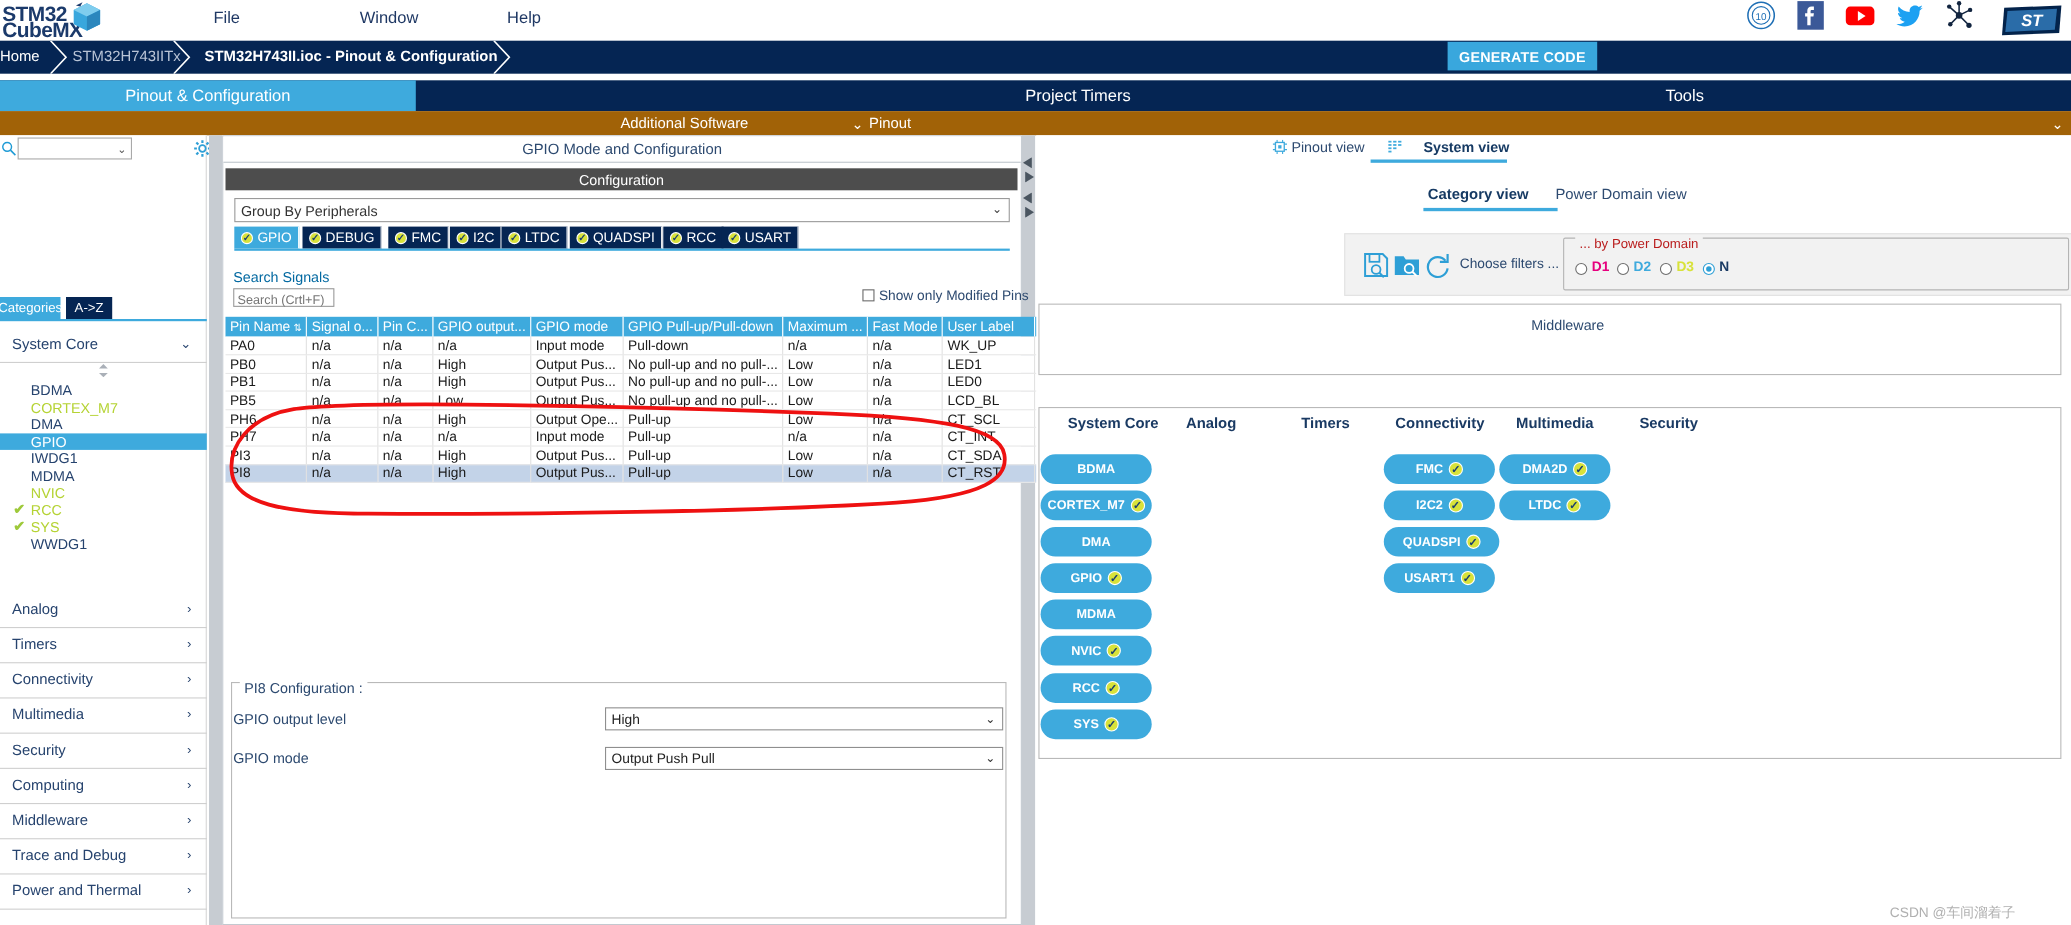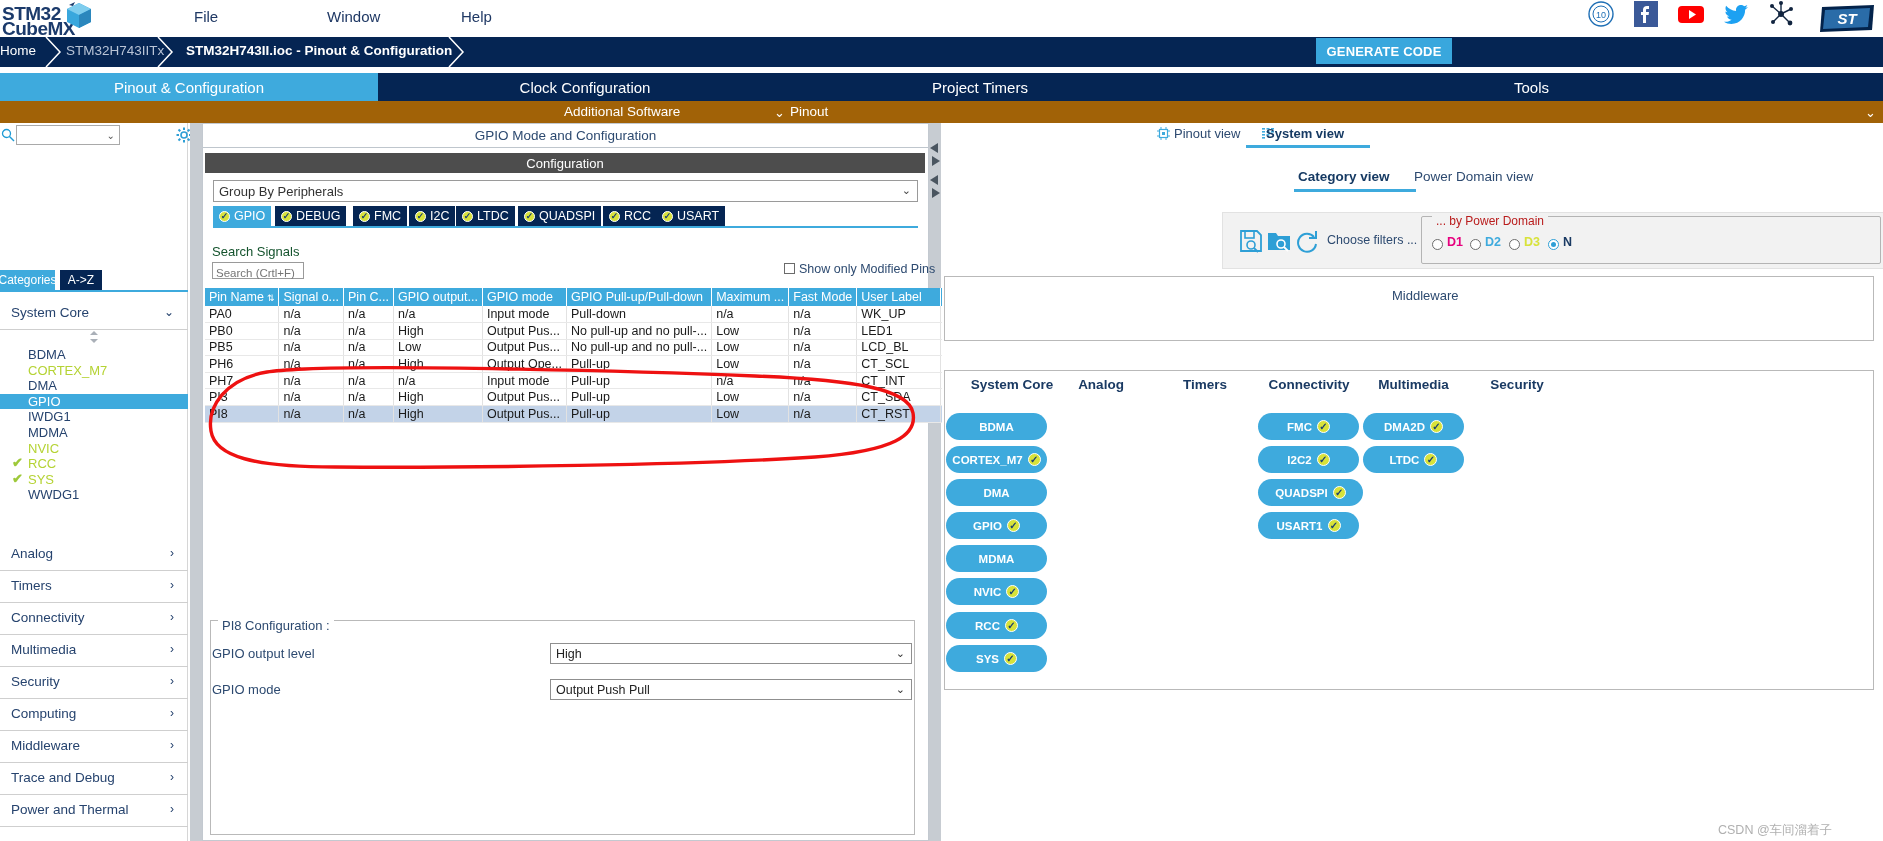--- a/index.html
+++ b/index.html
@@ -82,21 +82,21 @@
 
   .ptabs { position:absolute; left:10px; top:82px; height:20px; }
   .ptab { position:absolute; top:0; height:20px; background:#052553; color:#fff; font-size:12.5px;
      display:flex; align-items:center; padding:0 6px; cursor:pointer; border-right:1px solid #fff;}
   .ptab.active { background:#3eaadd; }
   .ptab .dot { width:11px; height:11px; border-radius:50%; background:#d8e23a; margin-right:4px;
      display:inline-flex; align-items:center; justify-content:center; color:#1c3f6e; font-size:9px; font-weight:bold;
      border:1px solid #fff;}
   .ptabs-underline { position:absolute; left:10px; top:102px; width:705px; height:2px; background:#3eaadd;}
 
-  .searchsig-lbl { position:absolute; left:212px; top:244px; font-size:13px; color:#14532d; }
+  .searchsig-lbl { position:absolute; left:212px; top:244px; font-size:13px; color:#0369a1; }
   .searchsig-box { position:absolute; left:212px; top:262px; width:92px; height:17px;
      border:1px solid #9a9a9a; background:#fff; }
   .searchsig-box input { border:0; outline:0; width:100%; height:100%; font-size:11.5px; 
      color:#8a8a8a; padding-left:3px; font-family:"Liberation Sans",sans-serif; background:transparent;}
   .modchk { position:absolute; left:784px; top:262px; font-size:12.5px; color:#2d4a70; }
   .modchk .cb { display:inline-block; width:11px; height:11px; border:1px solid #6b6b6b; background:#fff;
      margin-right:4px; vertical-align:-1px; }
 
   
   .ptable { position:absolute; left:205px; top:288px; border-collapse:collapse; font-size:12.5px; }
@@ -232,21 +232,20 @@
     </svg>
   <div class="crumb bold" style="left:186px;">STM32H743II.ioc - Pinout &amp; Configuration</div>
   <svg class="chev" style="left:443px;" viewBox="0 0 30 30">
       <path d="M6 0 L20 15 L6 30" stroke="#fff" stroke-width="1.5" fill="none"></path>
     </svg>
 </div>
 <div class="genbtn">GENERATE CODE</div>
 
 <div class="maintabs">
   <div class="mtab active" style="left:0;width:378px;">Pinout &amp; Configuration</div>
-  <div class="mtab" style="left:389px;width:392px;">Clock Configuration</div>
   <div class="mtab" style="left:784px;width:392px;">Project Timers</div>
   <div class="mtab" style="left:1180px;width:703px;">Tools</div>
 </div>
 
 <div class="substrip">
   <div class="sub-add">Additional Software</div>
   <div class="sub-caret">⌄</div>
   <div class="sub-pin">Pinout</div>
   <div class="sub-caret2">⌄</div>
 </div>
@@ -448,20 +447,32 @@
         <td>n/a</td>
         <td>High</td>
         <td>Output Pus...</td>
         <td>No pull-up and no pull-...</td>
         <td>Low</td>
         <td>n/a</td>
         <td>LED1</td>
         <td class="ctr"><span class="cbx"></span></td>
       </tr>
       <tr>
+        <td>PB1</td>
+        <td>n/a</td>
+        <td>n/a</td>
+        <td>High</td>
+        <td>Output Pus...</td>
+        <td>No pull-up and no pull-...</td>
+        <td>Low</td>
+        <td>n/a</td>
+        <td>LED0</td>
+        <td class="ctr"><span class="cbx"></span></td>
+      </tr>
+      <tr>
         <td>PB5</td>
         <td>n/a</td>
         <td>n/a</td>
         <td>Low</td>
         <td>Output Pus...</td>
         <td>No pull-up and no pull-...</td>
         <td>Low</td>
         <td>n/a</td>
         <td>LCD_BL</td>
         <td class="ctr"><span class="cbx"></span></td>
@@ -557,21 +568,21 @@
         <rect x="0" y="4" width="3" height="1.6"></rect>
         <rect x="0" y="7" width="3" height="1.6"></rect>
         <rect x="0" y="10" width="3" height="1.6"></rect>
     <rect x="4.5" y="1" width="3" height="1.6"></rect>
         <rect x="4.5" y="4" width="3" height="1.6"></rect>
         <rect x="4.5" y="7" width="3" height="1.6"></rect>
     <rect x="9" y="1" width="3" height="1.6"></rect>
         <rect x="9" y="4" width="3" height="1.6"></rect>
       </g>
   </svg>
-  <div class="vtab active" style="left:324px;">System view</div>
+  <div class="vtab active" style="left:352px;">System view</div>
   <div class="vtab-underline" style="left:304px; width:124px;"></div>
 
   <div class="svtab active" style="left:356px; top:46px;">Category view</div>
   <div class="svtab-underline" style="left:352px; top:66px; width:122px;"></div>
   <div class="svtab" style="left:472px; top:46px;">Power Domain view</div>
 </div>
 
 <div class="filterbar">
   <svg class="fico" style="left:16px;" viewBox="0 0 24 24">
     <path d="M2 2 h16 l4 4 v16 H2 Z" fill="none" stroke="#2e9fd6" stroke-width="1.8"></path>

